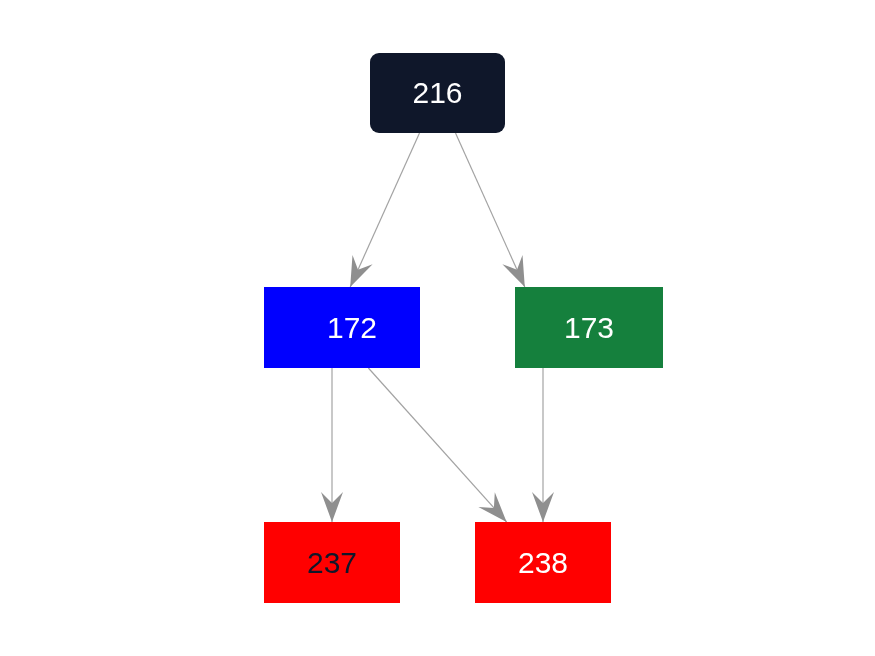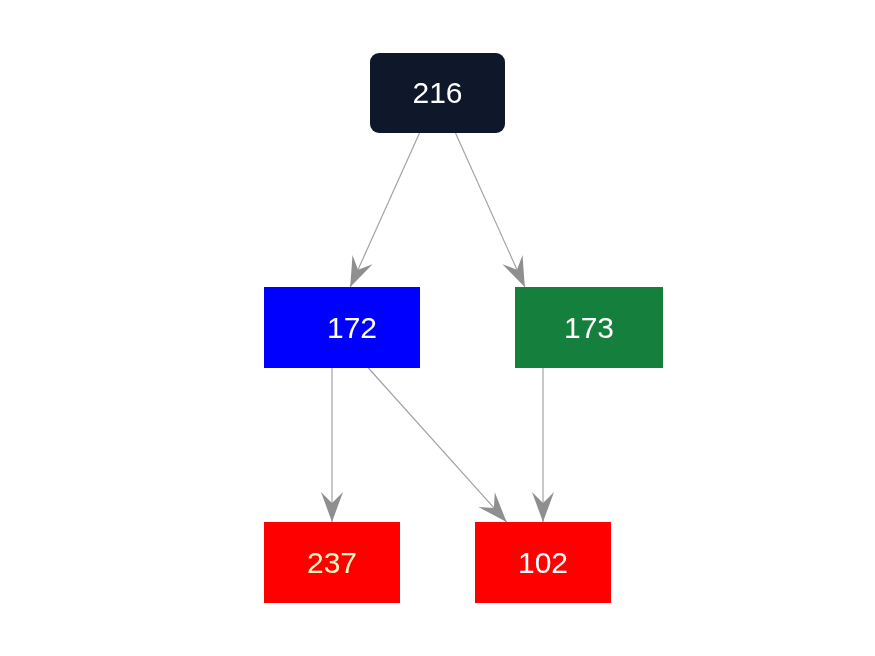--- a/index.html
+++ b/index.html
@@ -55,19 +55,19 @@
       <div class="graph-node" style="left: 370px; top: 53px; width: 135px; height: 80px; background: #0f172a; border-radius: 9px;">
         <span class="graph-node-label" style="color: rgb(255, 255, 255);">216</span>
       </div>
       <div class="graph-node" style="left: 264px; top: 287px; width: 136px; height: 81px; background: rgb(0, 0, 255); padding-left: 20px;">
         <span class="graph-node-label" style="color: rgb(255, 255, 255);">172</span>
       </div>
       <div class="graph-node" style="left: 475px; top: 287px; width: 148px; height: 81px; background: #15803d; margin-left: 40px;">
         <span class="graph-node-label" style="color: rgb(255, 255, 255);">173</span>
       </div>
       <div class="graph-node" style="left: 264px; top: 522px; width: 136px; height: 81px; background: rgb(255, 0, 0);">
-        <span class="graph-node-label" style="color: #fef9c3;">237</span>
+        <span class="graph-node-label" style="color: #0f172a;">237</span>
       </div>
       <div class="graph-node" style="left: 475px; top: 522px; width: 136px; height: 81px; background: rgb(255, 0, 0);">
-        <span class="graph-node-label" style="color: rgb(255, 255, 255);">102</span>
+        <span class="graph-node-label" style="color: rgb(255, 255, 255);">238</span>
       </div>
     </div>
 </div>
 
 </body></html>

